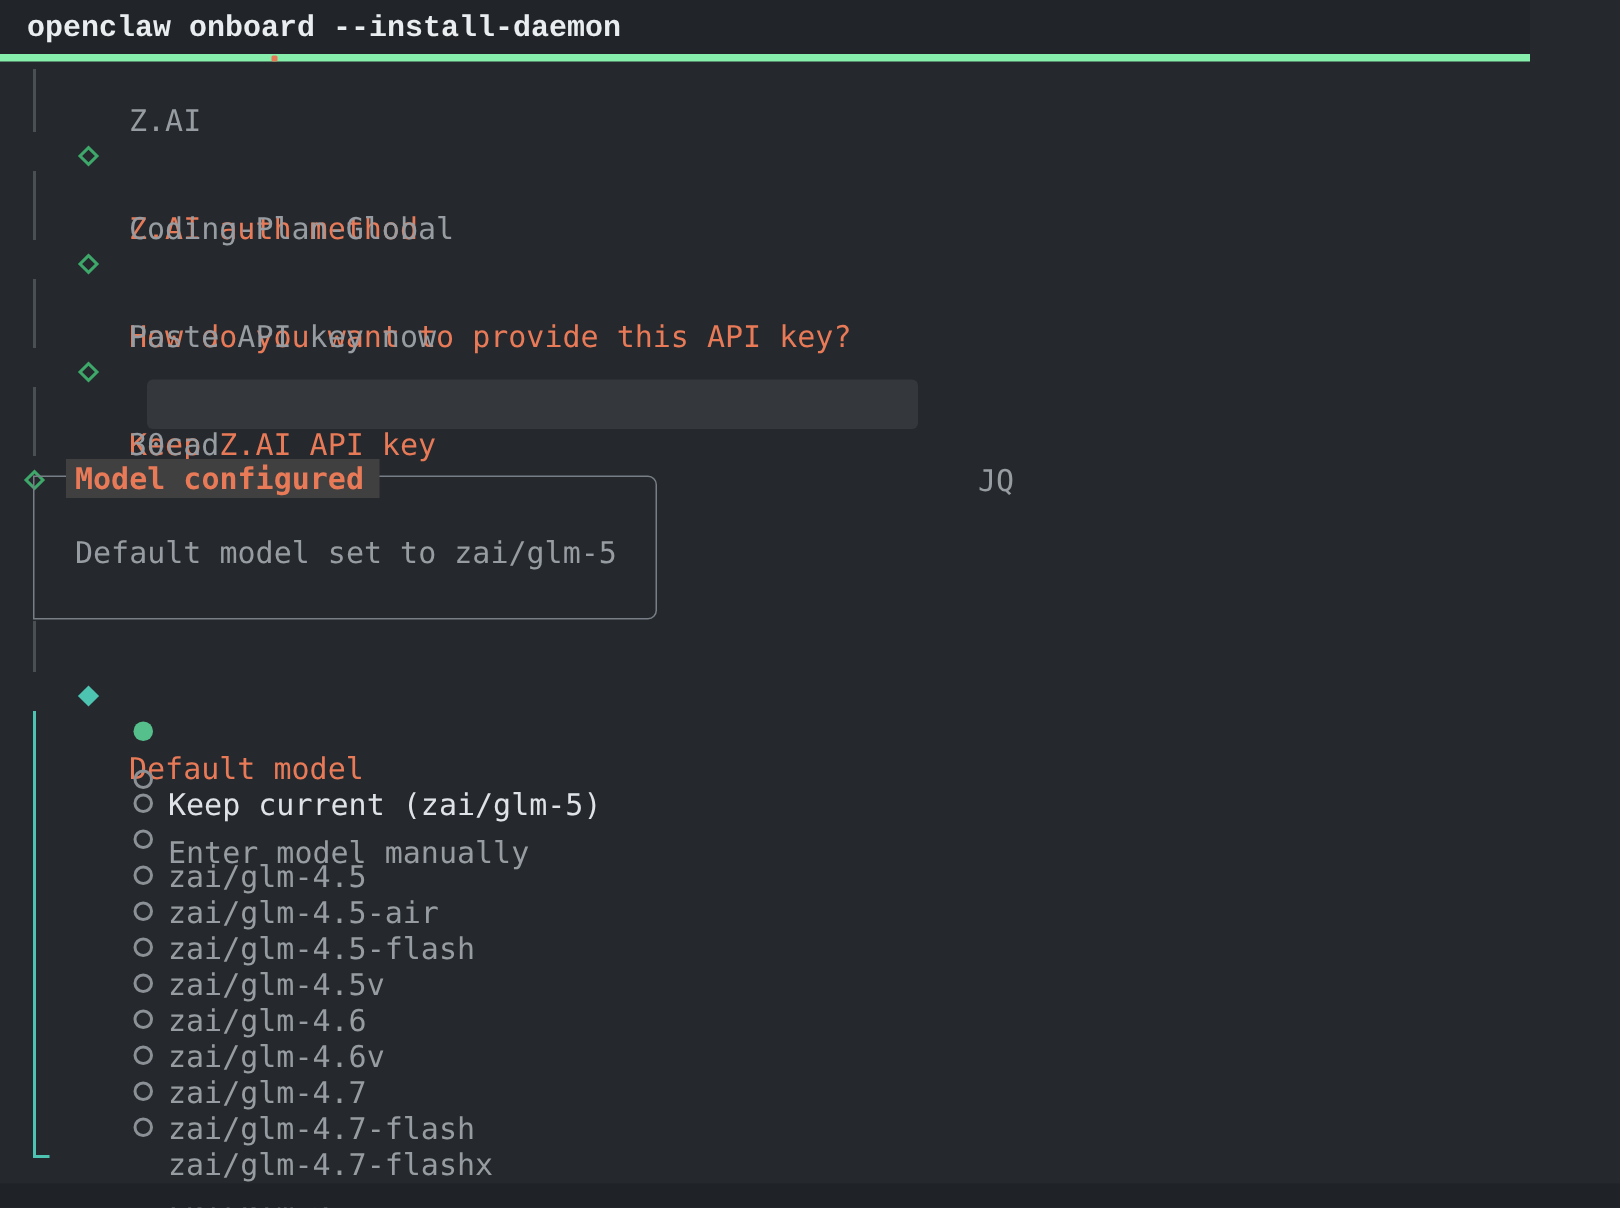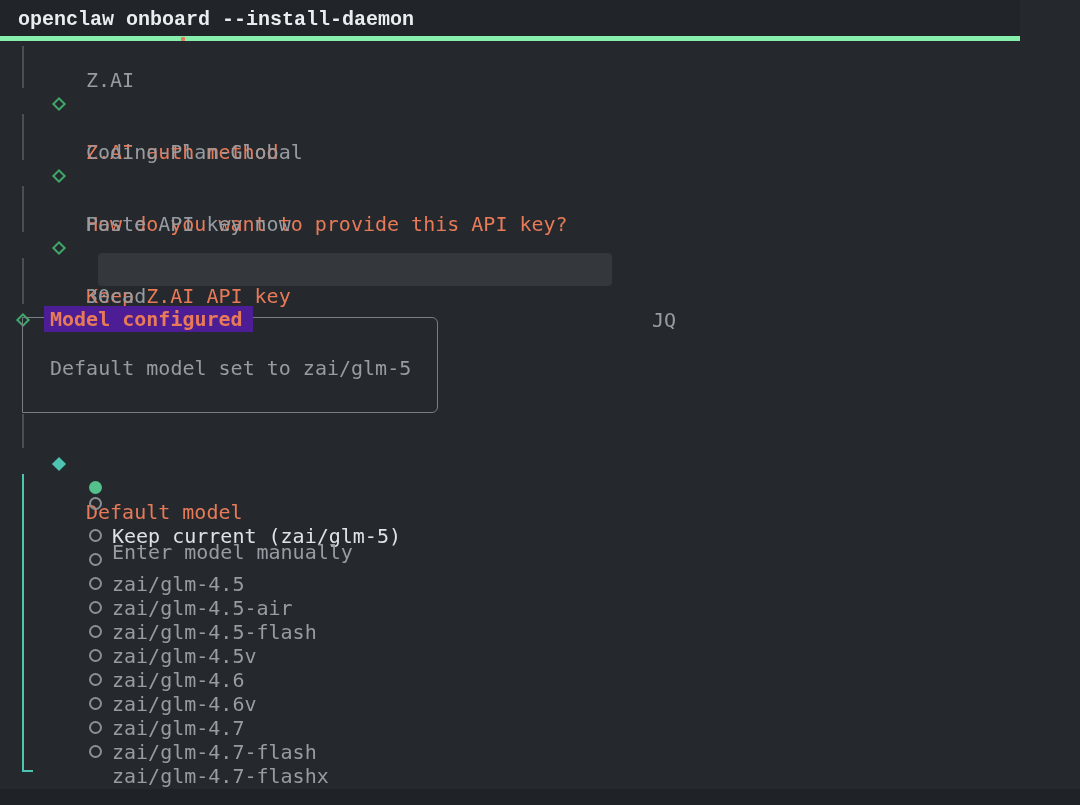--- a/index.html
+++ b/index.html
@@ -61,21 +61,21 @@
     background:#34383C; border-radius:4px;
   }
   .key-suffix{ position:absolute; left:616px; color:var(--text-gray); }
   .note-box{
     position:absolute; left:22px; top:317px; width:416px; height:96px;
     border:1px solid var(--box-border);
     border-radius:0 6px 6px 0;
   }
   .note-title{
     position:absolute; left:44px; top:306px; height:26px; line-height:26px;
-    background:#4c1d95; padding:0 10px 0 6px;
+    background:#404040; padding:0 10px 0 6px;
     font-size:20px; font-weight:bold; color:var(--accent-orange); white-space:pre;
   }
   .note-body{
     position:absolute; left:50px; top:356px; height:24px; line-height:24px;
     font-size:20px; color:var(--text-gray); white-space:pre;
   }
   .option{ cursor:pointer; }
   .radio{
     position:absolute; left:53px; top:5px; width:13px; height:13px;
     border-radius:50%; border:2px solid #8A9096; background:transparent;
@@ -136,21 +136,21 @@
   <span class="diamond filled" style="top:7px"></span>
   <span class="qtext">Default model</span>
 </div>
 <div class="rail-active" style="top:474px;height:298px"></div>
 
 <div id="options">
     <div class="line option selected" style="top: 476px; text-align: right;">
     <span class="radio"></span>
     <span class="opt-label">Keep current (zai/glm-5)</span>
   </div>
-    <div class="line option" style="top: 492px;">
+    <div class="line option" style="top: 508px;">
     <span class="radio"></span>
     <span class="opt-label">Enter model manually</span>
   </div>
     <div class="line option" style="top: 524px;">
     <span class="radio"></span>
     <span class="opt-label">zai/glm-4.5</span>
   </div>
     <div class="line option" style="top: 548px;">
     <span class="radio"></span>
     <span class="opt-label">zai/glm-4.5-air</span>

